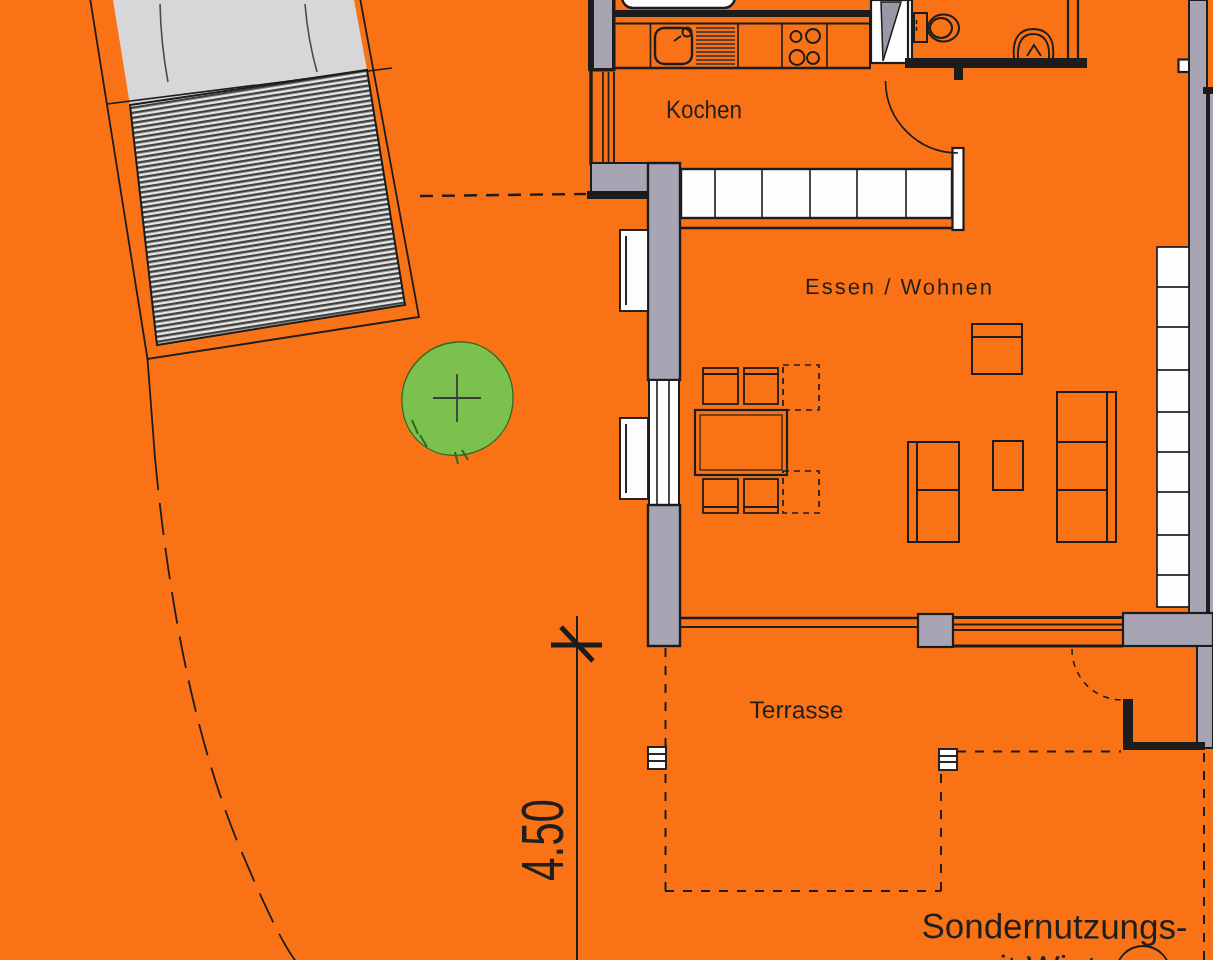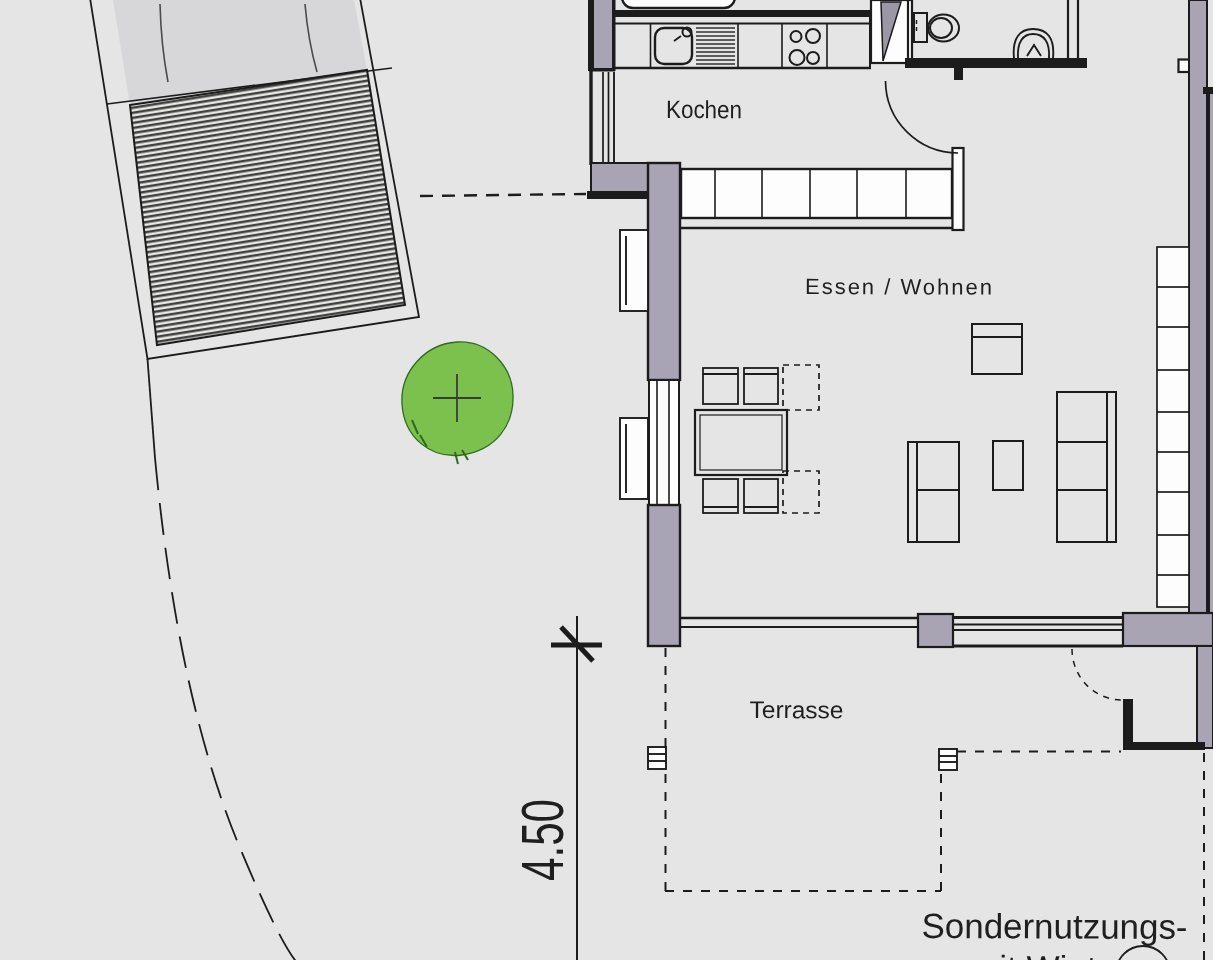--- a/index.html
+++ b/index.html
@@ -1,16 +1,16 @@
 <!DOCTYPE html>
 <html><head>
 <meta charset="utf-8">
 <style>
 html,body{margin:0;padding:0;background:#ffffff;}
-#page{position:relative;width:1213px;height:960px;background:#e5e5e5;overflow:hidden;
+#page{position:relative;width:1213px;height:960px;background:#f97316;overflow:hidden;
 font-family:"Liberation Sans", sans-serif;}
 svg{position:absolute;left:0;top:0;}
 text{fill:#1f1f1f;}
 </style>
 </head>
 <body>
 <div id="page">
 <svg width="1213" height="960" viewBox="0 0 1213 960">
 <defs>
 <pattern id="hatch" patternUnits="userSpaceOnUse" width="8" height="5.0" patternTransform="rotate(-9)">

